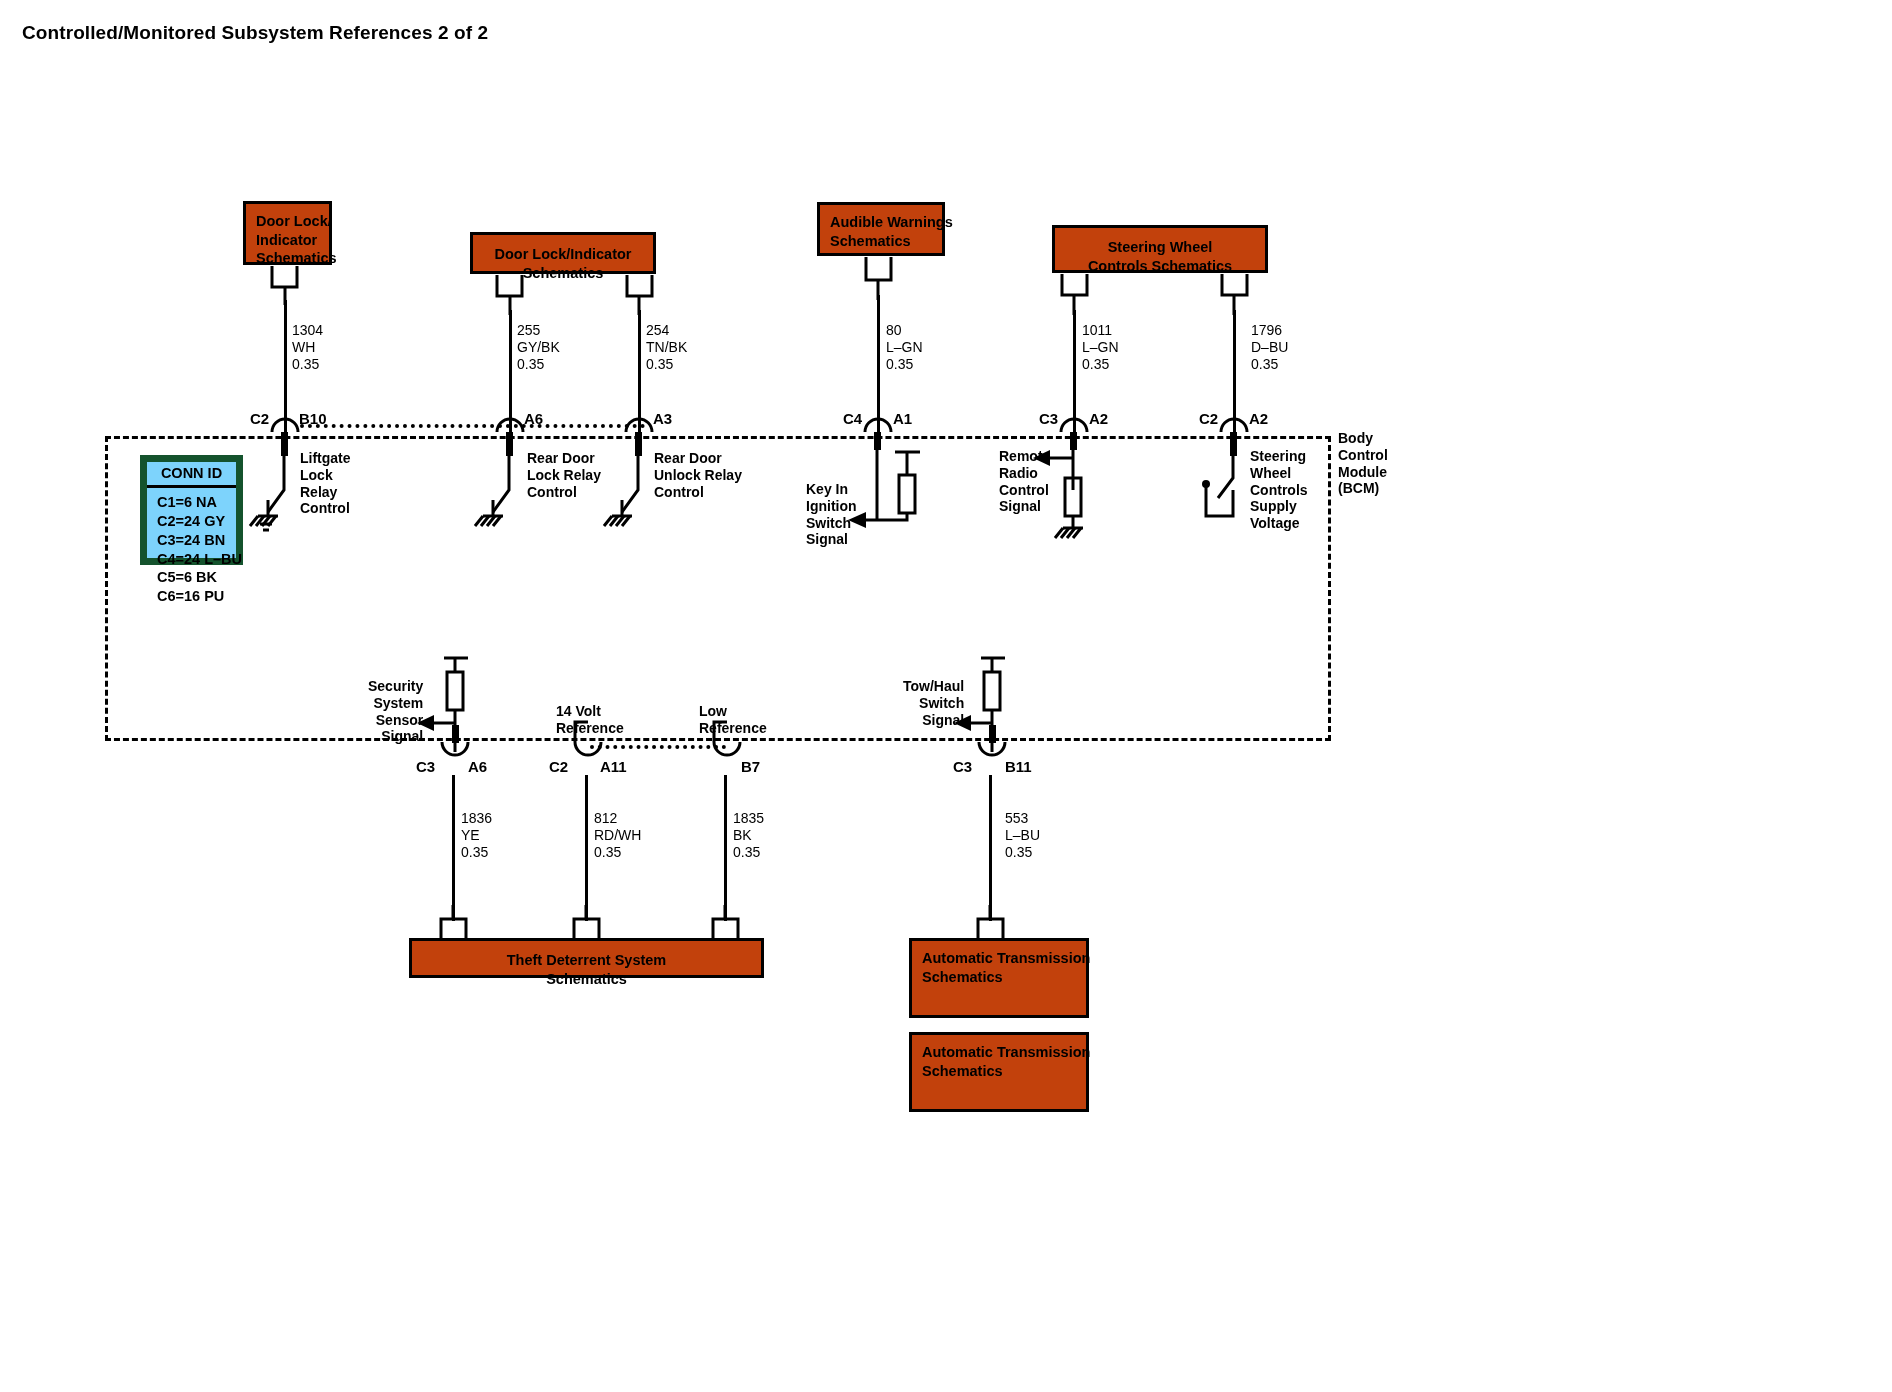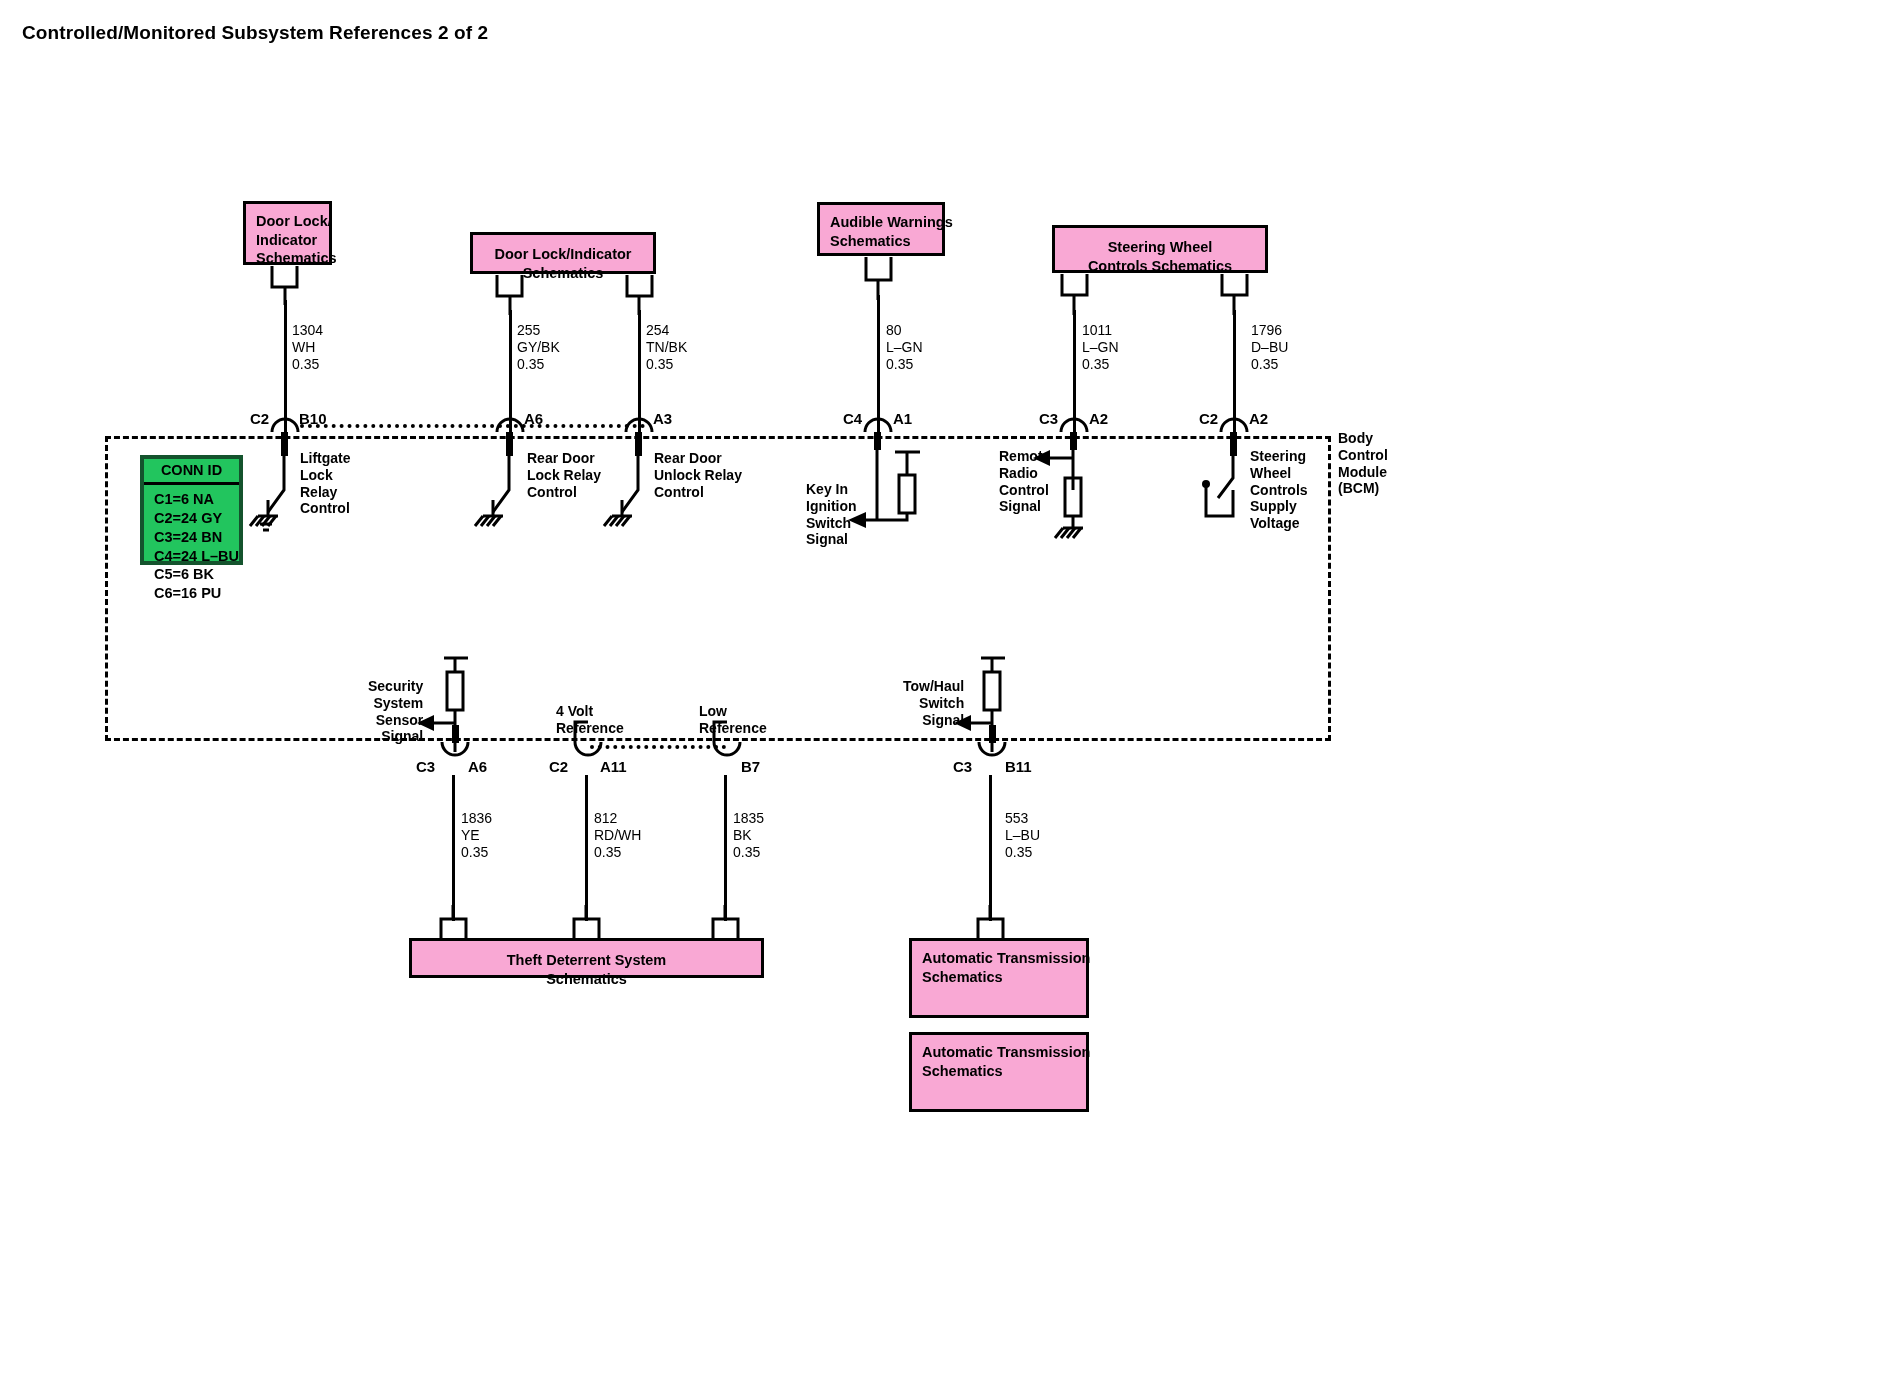--- a/index.html
+++ b/index.html
@@ -1,27 +1,27 @@
 <!DOCTYPE html>
 <html><head>
 <meta charset="utf-8">
 <style>
   html,body{margin:0;padding:0;background:#ffffff;}
   body{width:1892px;height:1392px;position:relative;overflow:hidden;
        font-family:"Liberation Sans","DejaVu Sans",sans-serif;color:#000;}
   #page-title{position:absolute;left:22px;top:22px;font-size:19px;font-weight:bold;letter-spacing:.1px;}
-  .ref-box{position:absolute;border:3px solid #000;background:#f9a8d4;box-sizing:border-box;
+  .ref-box{position:absolute;border:3px solid #000;background:#c2410c;box-sizing:border-box;
            font-size:14.5px;font-weight:bold;line-height:1.28;padding:8px 10px 14px 10px;}
   .ref-box.ctr{text-align:center;padding-top:10px;}
   .vline{position:absolute;background:#000;width:3px;}
   .wire-lbl{position:absolute;font-size:14px;font-weight:normal;line-height:1.22;white-space:pre;}
   .pin-lbl{position:absolute;font-size:15px;font-weight:bold;}
   .fn-lbl{position:absolute;font-size:14px;font-weight:bold;line-height:1.2;white-space:pre;}
   .fn-lbl.rt{text-align:right;}
-  .conn-box{position:absolute;border:4px solid #14532d;background:#22c55e;box-sizing:border-box;}
+  .conn-box{position:absolute;border:7px solid #14532d;background:#7dd3fc;box-sizing:border-box;}
   .conn-hd{font-size:14.5px;font-weight:bold;text-align:center;padding:3px 0 4px 0;border-bottom:3px solid #000;}
   .conn-bd{font-size:14.5px;font-weight:bold;line-height:1.30;padding:5px 0 6px 10px;white-space:pre;}
   .bcm-lbl{position:absolute;font-size:14px;font-weight:bold;line-height:1.2;white-space:pre;}
   .bcm-dash{position:absolute;box-sizing:border-box;}
   .bcm-dash.h{border-top:3px dashed #000;}
   .bcm-dash.v{border-left:3px dashed #000;}
   .dotline{position:absolute;box-sizing:border-box;border-top:4px dotted #000;}
   svg{position:absolute;overflow:visible;}
   .nofill{fill:none;stroke:#000;}
 </style>
@@ -215,21 +215,21 @@
   <path class="nofill" stroke-width="3" d="M979,742 A13,13 0 0 0 1005,742"></path>
   <rect x="989" y="725" width="7" height="18" fill="#000"></rect>
 </svg>
 
 <div class="dotline" style="left:590px;top:745px;width:136px;"></div>
 
 <div class="fn-lbl rt" style="left:368px;top:678px;">Security
 System
 Sensor
 Signal</div>
-<div class="fn-lbl" style="left:556px;top:703px;">4 Volt
+<div class="fn-lbl" style="left:556px;top:703px;">14 Volt
 Reference</div>
 <div class="fn-lbl" style="left:699px;top:703px;">Low
 Reference</div>
 <div class="fn-lbl rt" style="left:903px;top:678px;">Tow/Haul
 Switch
 Signal</div>
 
 <div class="pin-lbl" style="left:416px;top:758px;">C3</div>
 <div class="pin-lbl" style="left:468px;top:758px;">A6</div>
 <div class="pin-lbl" style="left:549px;top:758px;">C2</div>

